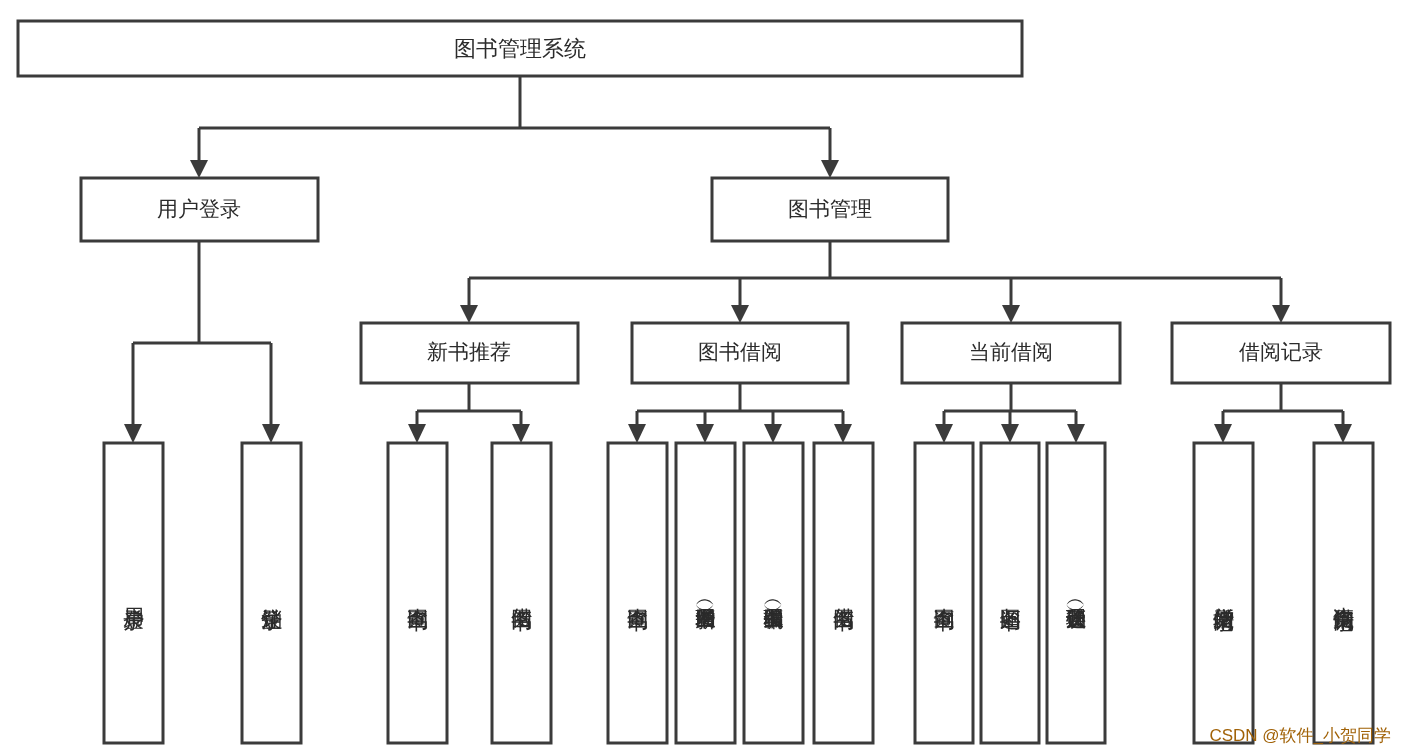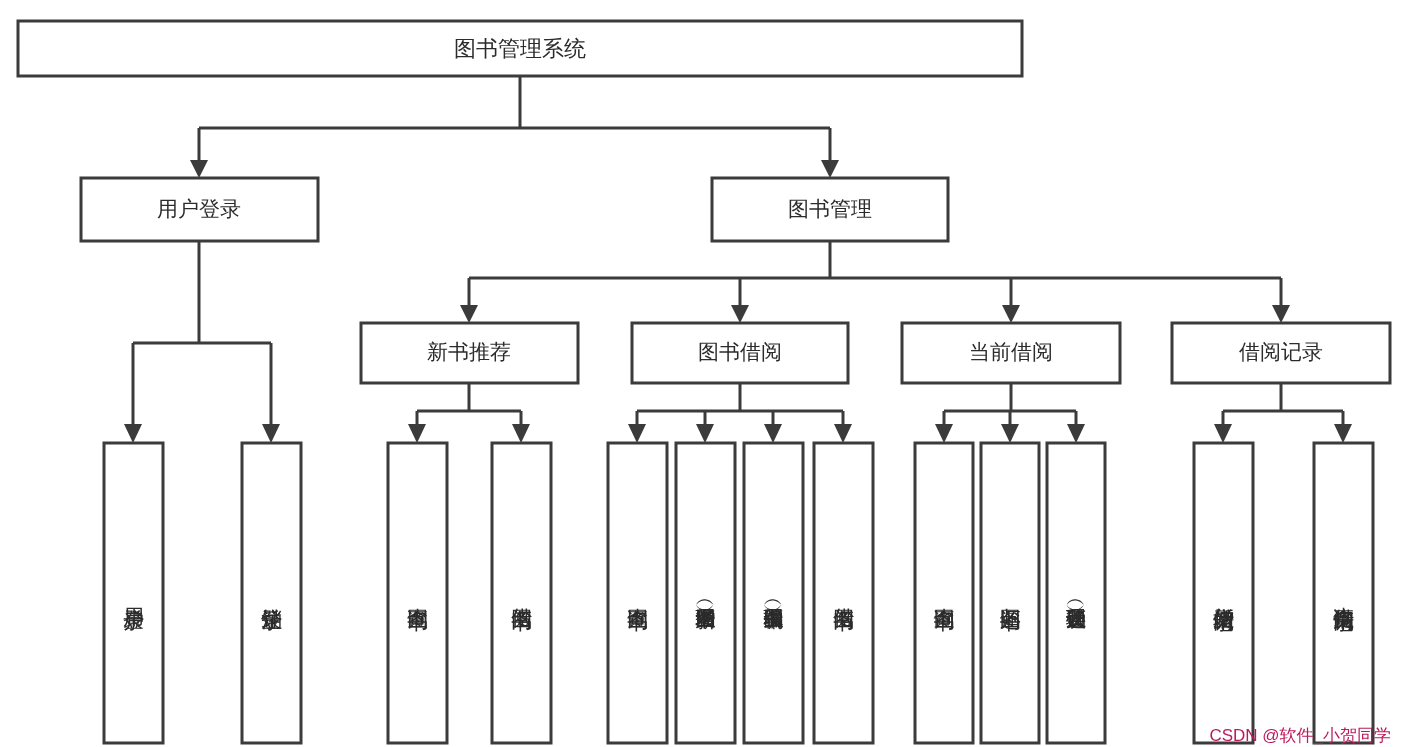--- a/index.html
+++ b/index.html
@@ -78,21 +78,21 @@
   .vertical-label.tight {
     letter-spacing: 0px;
     font-size: 20px;
   }
   .watermark {
     position: absolute;
     right: 14px;
     bottom: 8px;
     font-family: "Liberation Sans", "DejaVu Sans", sans-serif;
     font-size: 17px;
-    color: #be185d;
+    color: #a16207;
     white-space: nowrap;
     pointer-events: none;
   }
 </style>
 </head>
 <body>
 
 <div id="diagram-root">
 
   <svg class="diagram-canvas" viewBox="0 0 1405 747">

